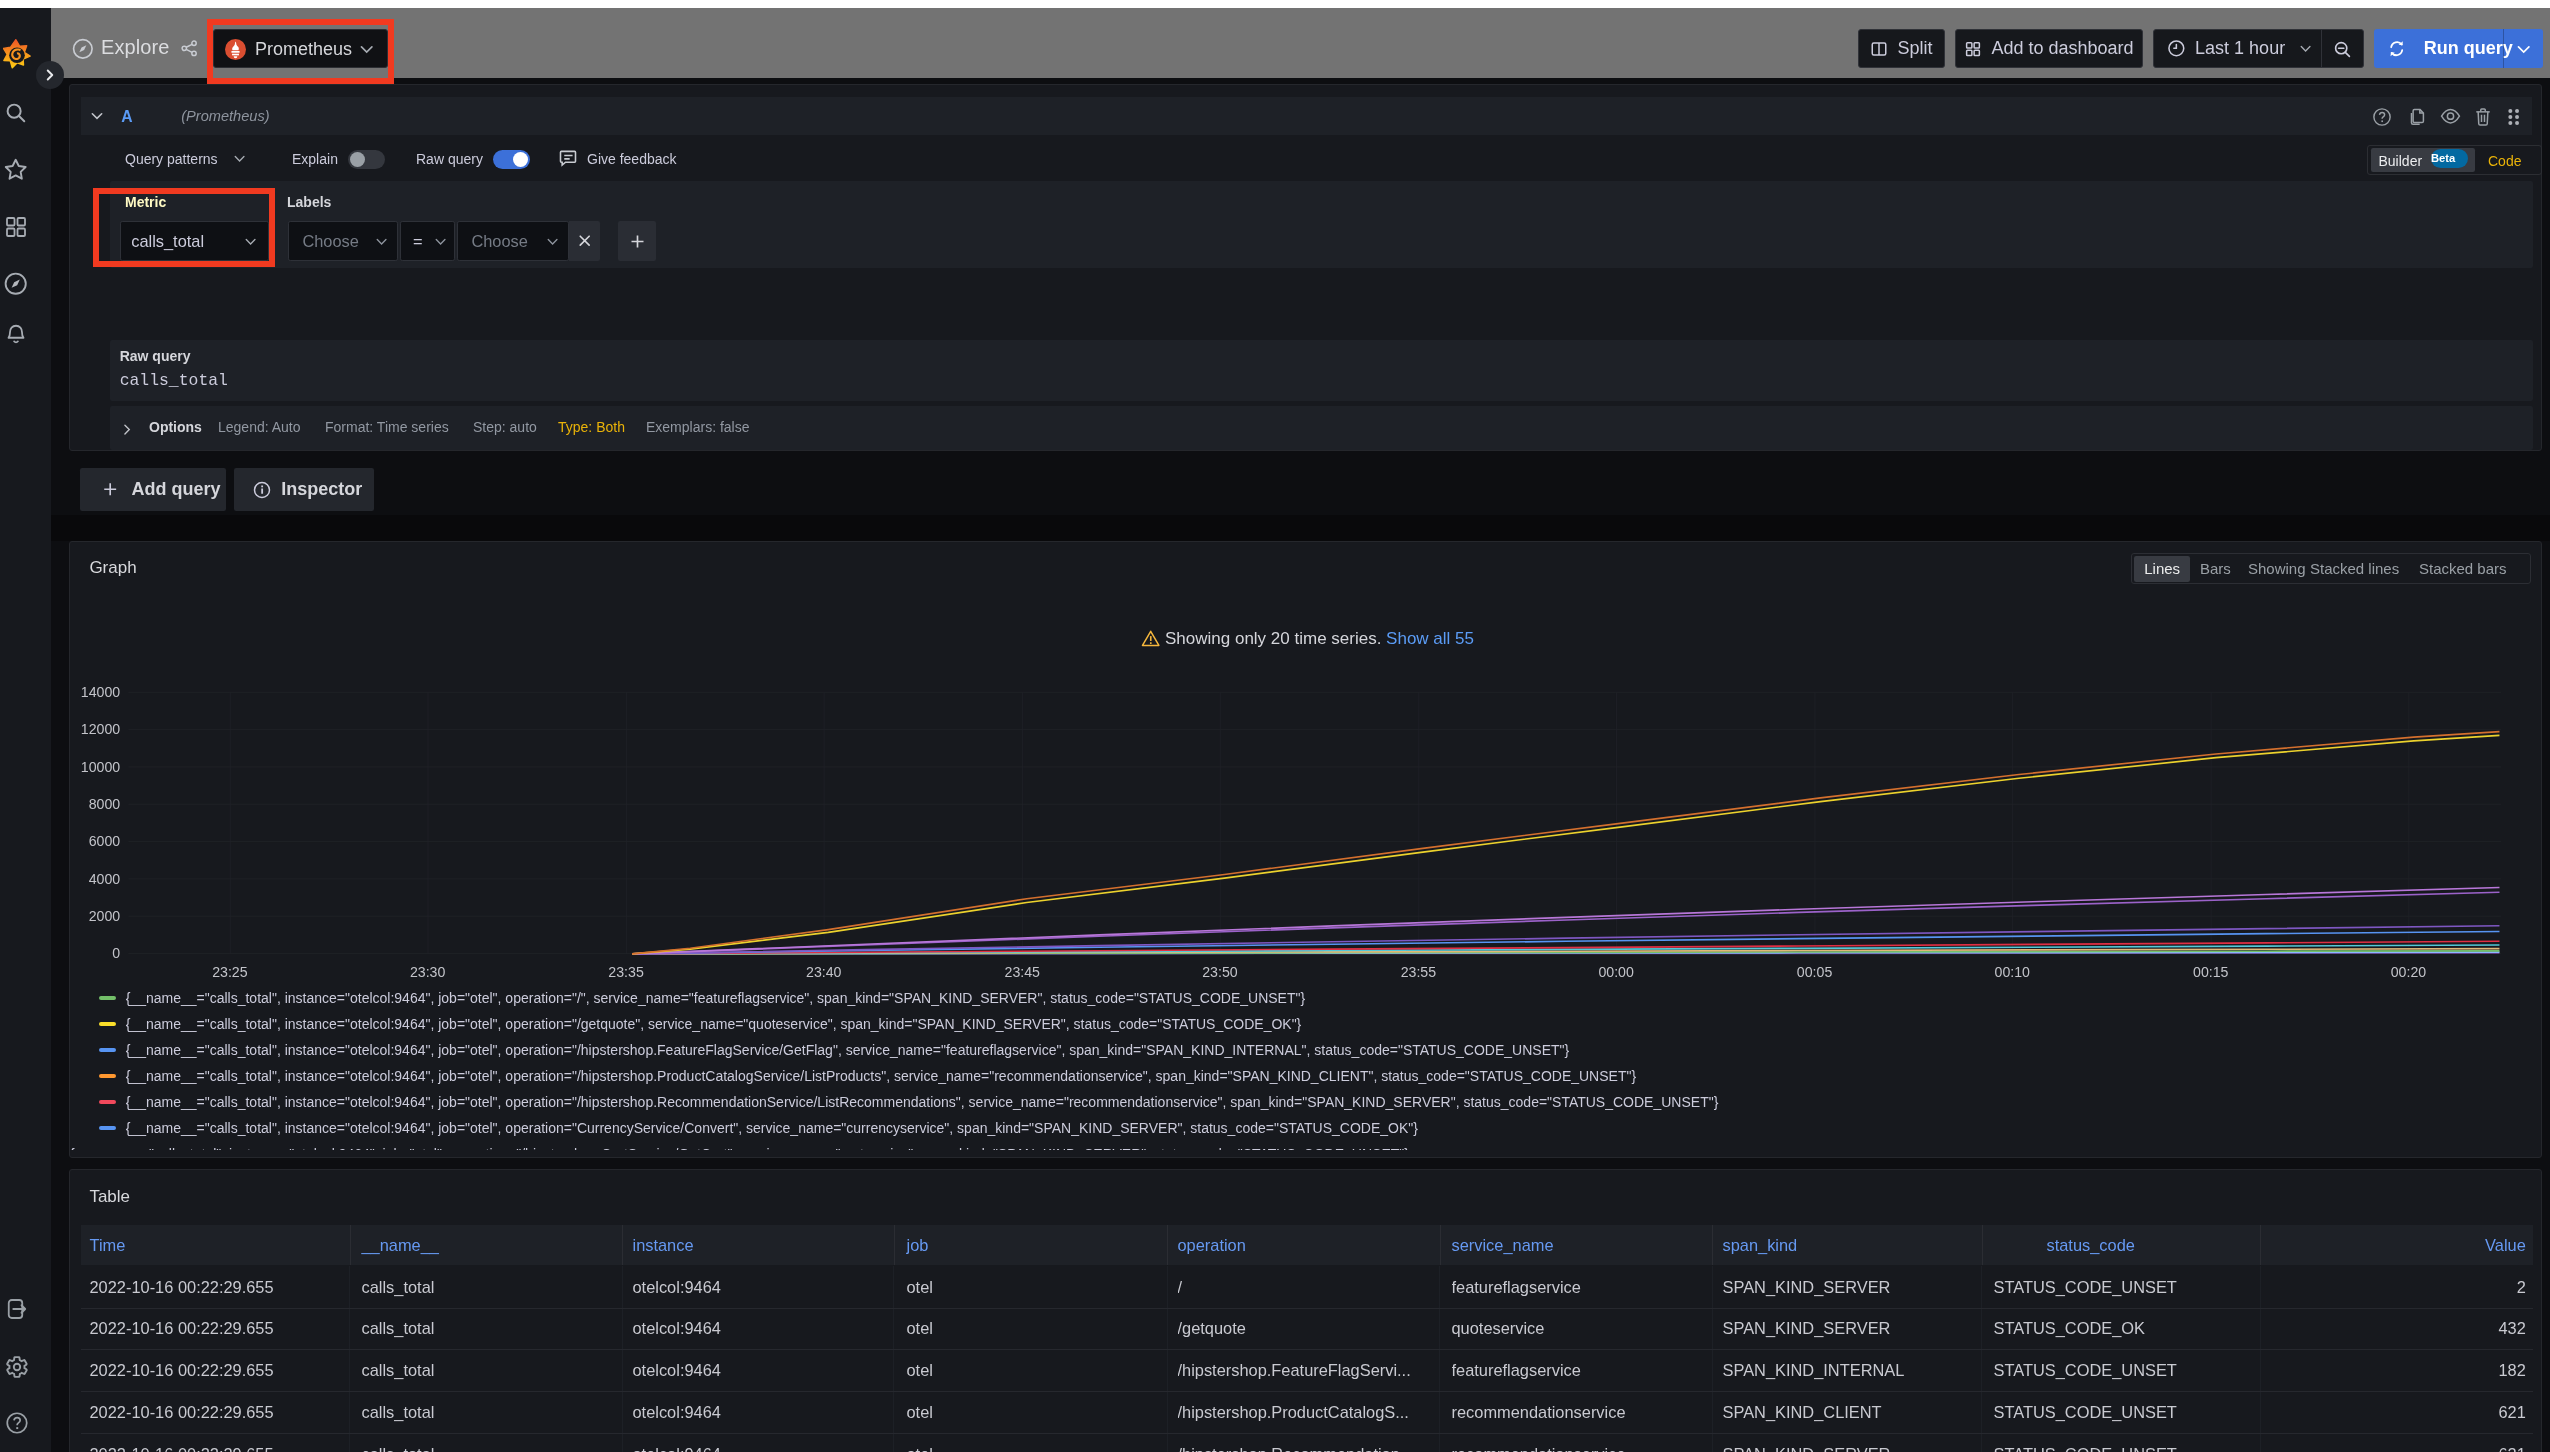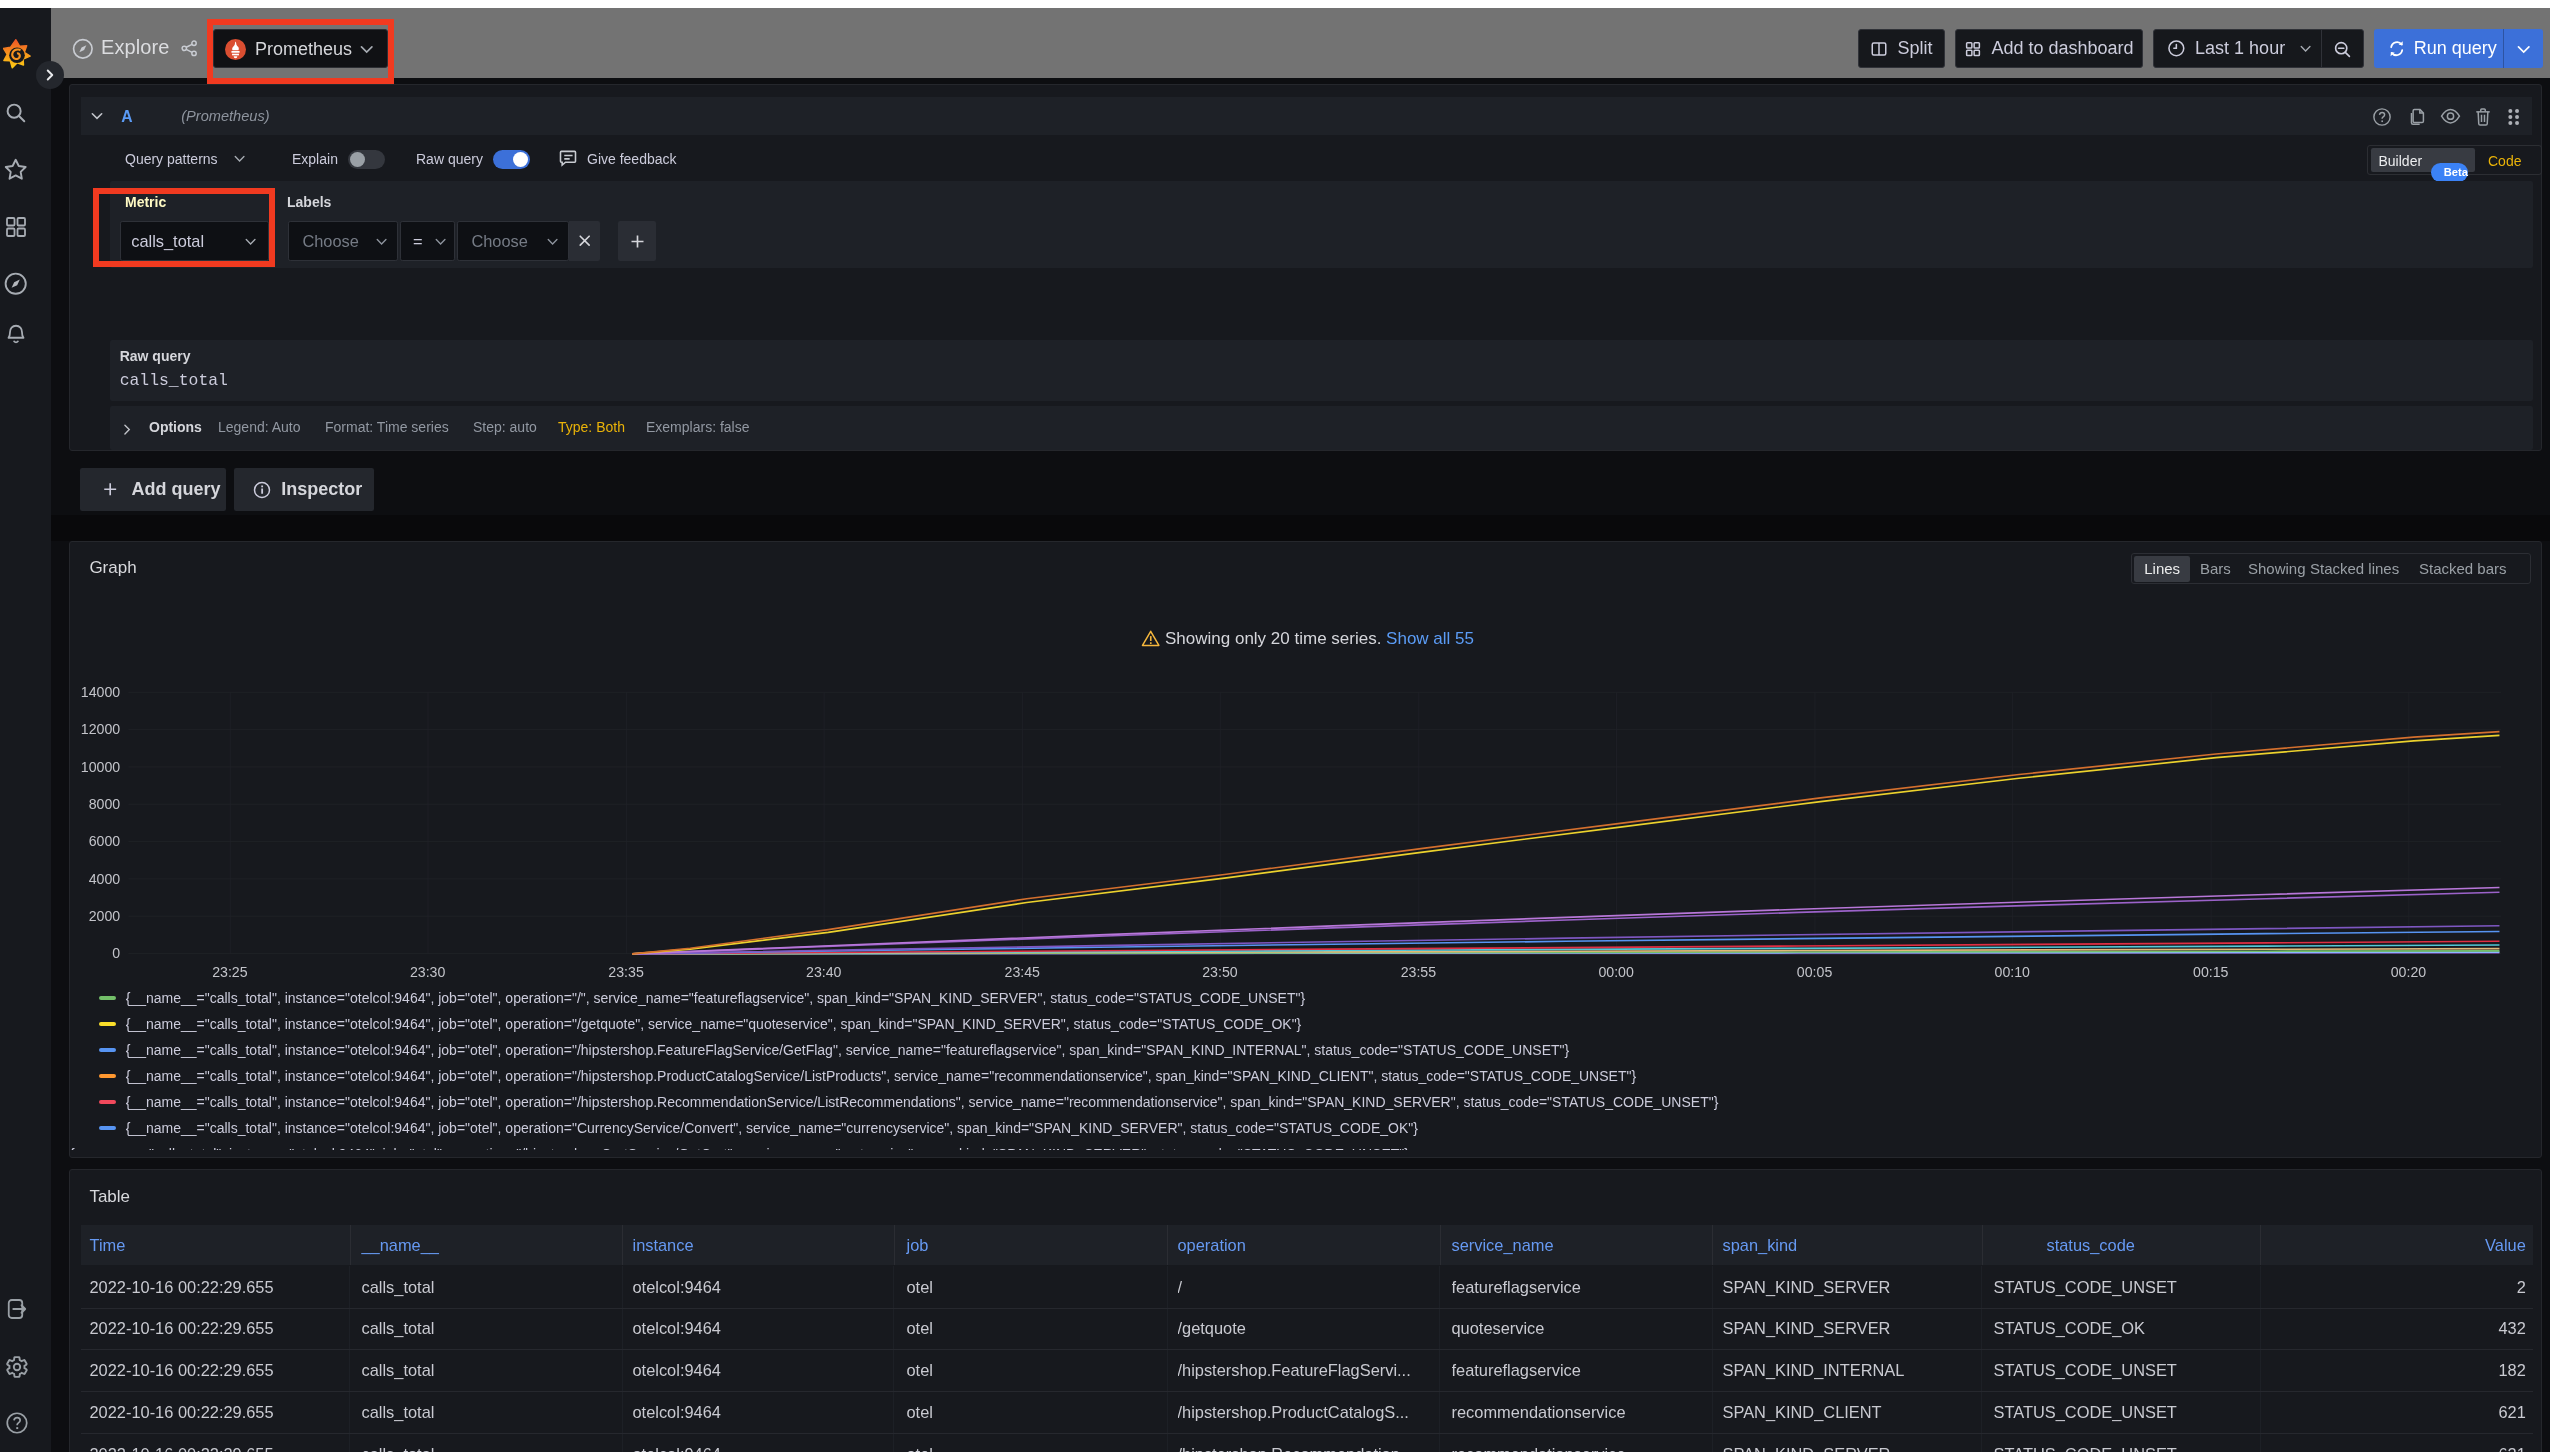--- a/index.html
+++ b/index.html
@@ -144,21 +144,21 @@
   </div>
   <div class="abs" style="left:2323px;top:21.7px;width:169px;height:39px;background:#3c70d9;border-radius:3px;color:#fff;display:flex;align-items:center;">
     <svg style="margin-left:13.4px;" width="19.4" height="19.4" viewBox="0 0 24 24">
         <g stroke="#fff" stroke-width="2.2" fill="none" stroke-linecap="round">
           <path d="M5.2 10.2 A 7.3 7.3 0 0 1 18.2 6.8"></path>
           <path d="M18.8 13.8 A 7.3 7.3 0 0 1 5.8 17.2"></path>
         </g>
         <path d="M19.6 2.8 L19.2 7.6 L14.4 7.2 Z" fill="#fff"></path>
         <path d="M4.4 21.2 L4.8 16.4 L9.6 16.8 Z" fill="#fff"></path>
       </svg>
-    <span style="margin-left:7px;font-size:18px;font-weight:400;">Run query</span>
+    <span style="margin-left:17px;font-size:18px;font-weight:700;">Run query</span>
     <div style="position:absolute;right:39px;top:0;width:0.7px;height:39px;background:rgba(0,0,0,0.25);"></div>
     <svg class="abs" style="right:12.7px;top:15.7px;" width="13.4" height="9" viewBox="0 0 18 12">
         <path d="M2 2.5 L9 9.5 L16 2.5" stroke="#fff" stroke-width="2.2" fill="none" stroke-linecap="round"></path>
       </svg>
   </div>
 </div>
 <div class="abs" style="left:51px;top:78px;width:2500px;height:1374px;background:#0d0e11;"></div>
 
 <div class="panel" id="qpanel" style="left:69px;top:84px;width:2473px;height:367px;">
 
@@ -218,21 +218,21 @@
     </div>
   <svg class="abs" style="left:488px;top:63px;" width="20" height="20" viewBox="0 0 24 24">
       <path d="M4 4 h16 a1 1 0 0 1 1 1 v11 a1 1 0 0 1 -1 1 h-11 l-4 3.5 v-3.5 h-1 a1 1 0 0 1 -1 -1 v-11 a1 1 0 0 1 1 -1z" stroke="#c9ccd2" stroke-width="1.9" fill="none"></path>
       <path d="M7.5 9 H17.5 M7.5 13 H14" stroke="#c9ccd2" stroke-width="1.9" fill="none"></path>
     </svg>
   <div class="abs" style="left:517px;top:66px;font-size:14px;color:#ccccdc;">Give feedback</div>
 
   <div class="abs" style="left:2297px;top:60px;width:175px;height:30px;border:0.7px solid #2c2e33;border-radius:3px;box-sizing:border-box;">
     <div class="abs" style="left:3px;top:2.2px;width:104px;height:24px;background:#383b42;border-radius:2.2px;"></div>
     <div class="abs" style="left:10.5px;top:6.7px;font-size:14px;font-weight:500;color:#ecedef;">Builder</div>
-    <div class="abs" style="left:63px;top:17px;width:37px;height:18.7px;background:#3b82f6;border-radius:9.7px;color:#fff;font-size:11.2px;font-weight:700;text-align:right;line-height:18.7px;">Beta</div>
+    <div class="abs" style="left:63px;top:3px;width:37px;height:18.7px;background:#0369a1;border-radius:9.7px;color:#fff;font-size:11.2px;font-weight:700;text-align:left;line-height:18.7px;">Beta</div>
     <div class="abs" style="left:120px;top:6.7px;font-size:14px;color:#eab308;">Code</div>
   </div>
 
   <div class="card" style="left:40px;top:96px;width:2423px;height:87px;">
     <div class="abs" style="left:15px;top:13.4px;font-size:14px;font-weight:600;color:#fef9c3;">Metric</div>
     <div class="abs" style="left:177px;top:13.4px;font-size:14px;font-weight:600;color:#d5d6db;">Labels</div>
     <div class="sel" style="left:9.7px;top:40px;width:149px;height:40px;padding-left:10.5px;">calls_total
       <svg class="abs" style="right:12px;top:16.4px;" width="11.2" height="7.5" viewBox="0 0 18 12">
           <path d="M2 2.5 L9 9.5 L16 2.5" stroke="#a7acb3" stroke-width="2.2" fill="none" stroke-linecap="round"></path>
         </svg>

